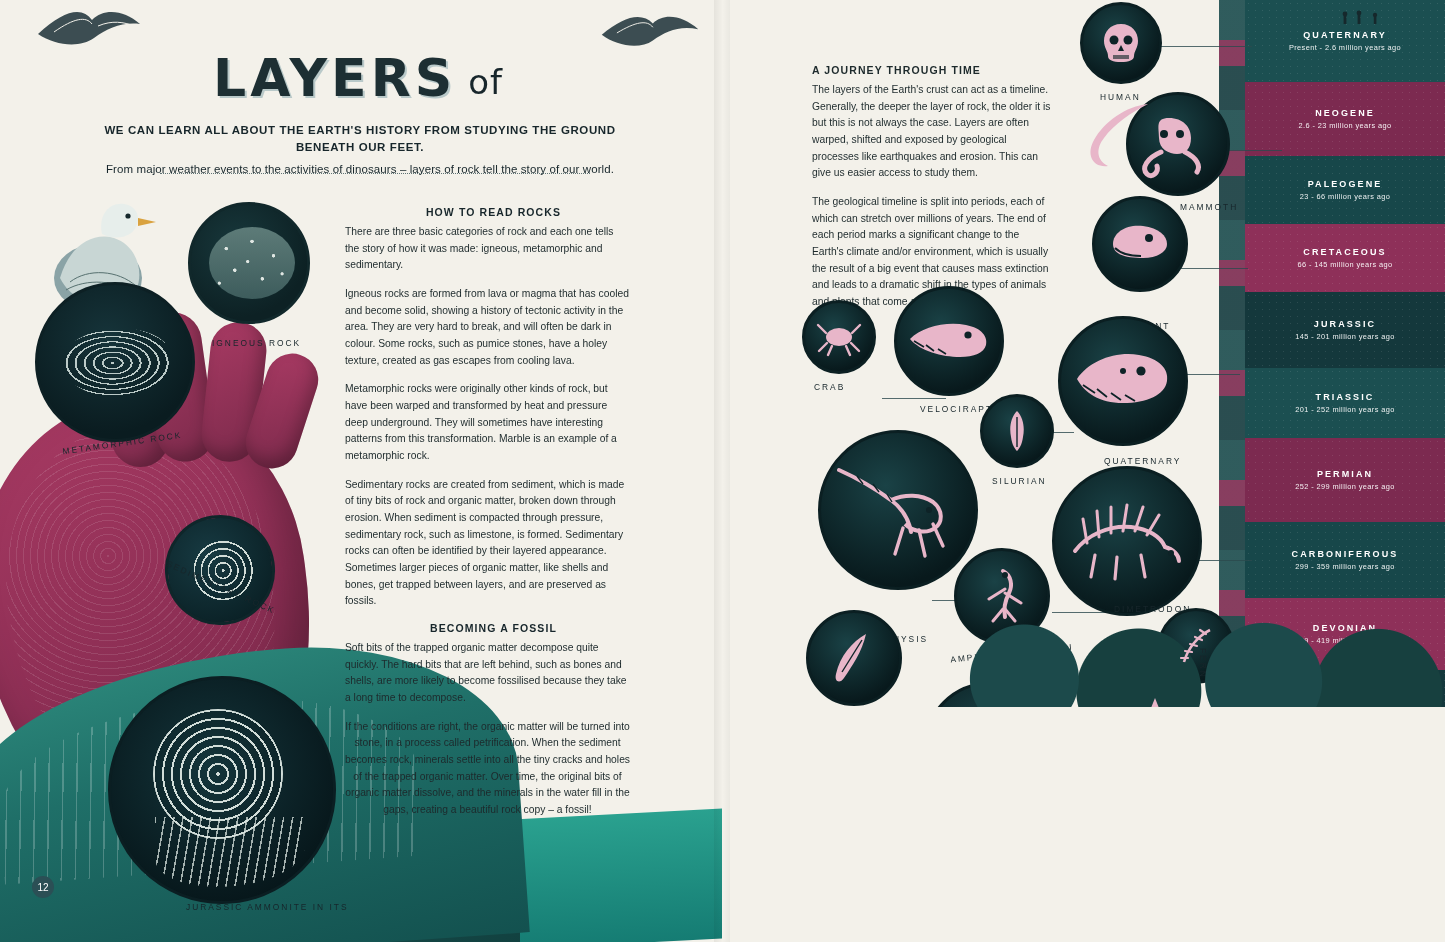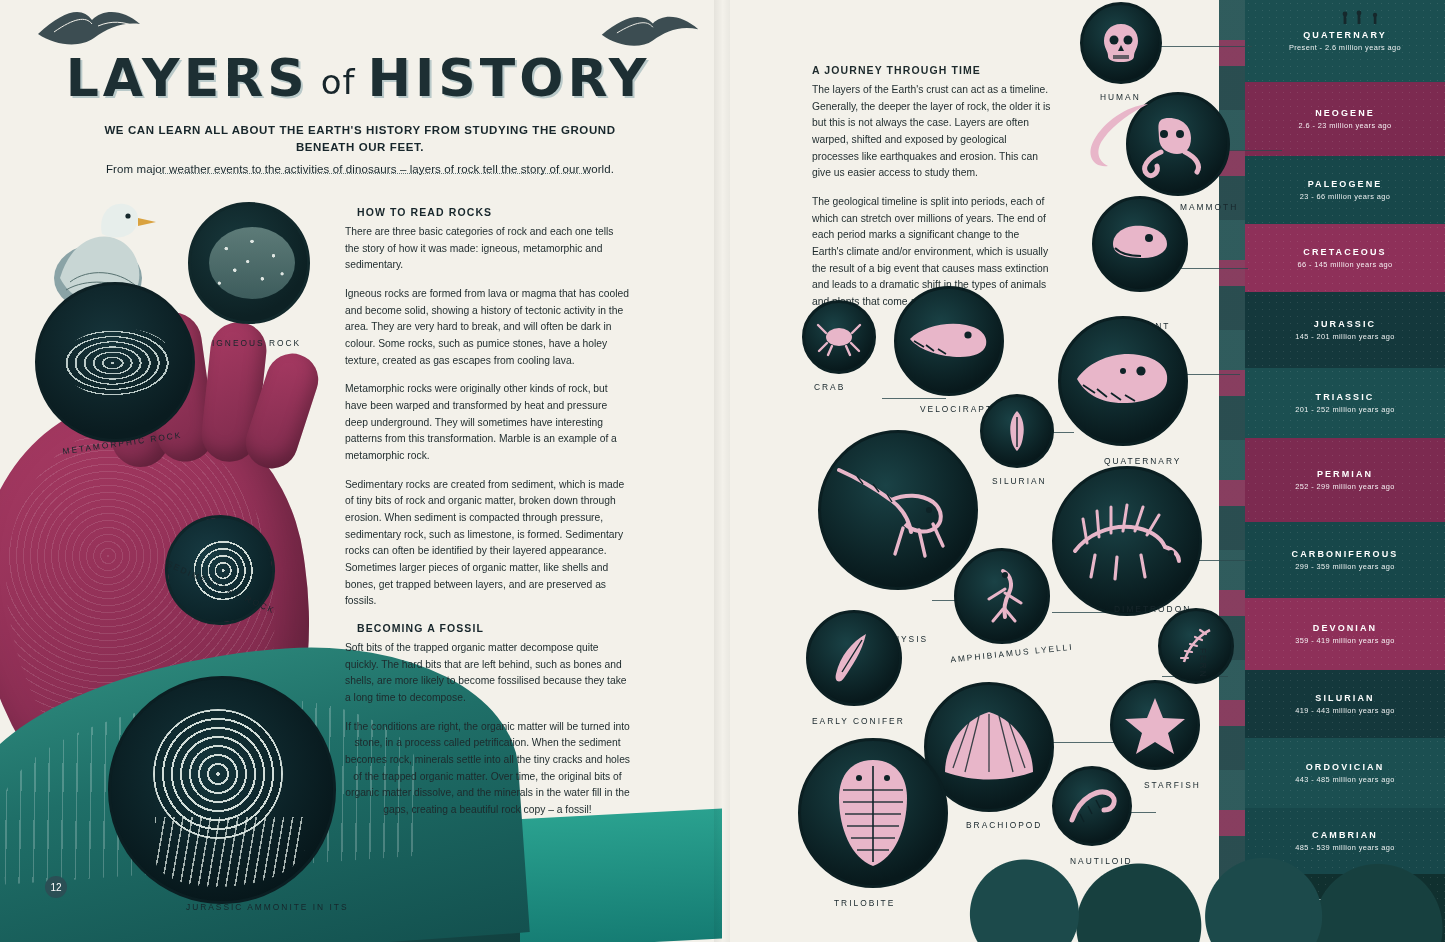--- a/index.html
+++ b/index.html
@@ -9,21 +9,21 @@
     background:#f3f1ea;
     font-family:"Liberation Sans", sans-serif;
     color:#1d2a2c;
     overflow:hidden;
     position:relative;
   }
   .page { position:absolute; inset:0; }
 
   
   .left-page { position:absolute; left:0; top:0; width:722px; height:942px; overflow:hidden; }
-  .right-page { position:absolute; left:722px; top:0; width:723px; height:942px; overflow:hidden; }
+  .right-page { position:absolute; left:722px; top:0; width:723px; height:707px; overflow:hidden; }
 
   
   .gutter { position:absolute; left:714px; top:0; width:16px; height:942px;
     background:linear-gradient(to right, rgba(0,0,0,0.06), rgba(0,0,0,0.0) 55%, rgba(0,0,0,0.04));
     pointer-events:none; }
 
   
   .title {
     position:absolute; left:118px; top:48px; width:480px; height:60px;
     font-family:"DejaVu Sans", sans-serif;
@@ -53,32 +53,32 @@
 
   .dotline {
     position:absolute; left:160px; top:172px; width:430px; height:2px;
     border-bottom:1.5px dotted #2e4a4f; opacity:0.75;
   }
 
   
   .ltext { position:absolute; left:345px; top:206px; width:285px; }
   .ltext h3 {
     font-size:10.5px; font-weight:bold; letter-spacing:1.1px;
-    margin:0 0 6px 12px; text-transform:uppercase; color:#17262b;
+    margin:0 0 6px 12px; text-transform:uppercase; color:#17262b;text-align:center;
   }
   .ltext p { font-size:10.3px; line-height:1.62; margin:0 0 12px 0; color:#1d2a2c; }
 
   .center-tail { text-align:center; }
 
   
   .page-num {
     position:absolute; left:32px; bottom:44px;
     width:22px; height:22px; border-radius:50%;
     background:#2b4f55; color:#fff; font-size:10px;
-    display:flex; align-items:center; justify-content:center;margin-left:13px;
+    display:flex; align-items:center; justify-content:center;
   }
 
   
   .circ { position:absolute; border-radius:50%; overflow:hidden; }
 
   .c-igneous { left:188px; top:202px; width:122px; height:122px;
     background:radial-gradient(circle at 40% 35%, #18383c, #0d2124 70%);
     border:3px solid #11282b; }
   .c-igneous .speck { position:absolute; left:18px; top:22px; width:86px; height:72px;
     border-radius:50%;
@@ -261,21 +261,20 @@
     <div class="bird" style="left:598px; top:8px;">
       <svg width="104" height="48" viewBox="0 0 110 50">
         <path d="M4 28 C28 8, 46 4, 58 16 C70 4, 90 8, 106 22 C86 18, 72 24, 58 34 C44 44, 20 40, 4 28 Z" fill="#2c3f44" opacity="0.92"></path>
         <path d="M20 26 C40 14, 52 12, 58 20" stroke="#f3f1ea" stroke-width="1" fill="none"></path>
       </svg>
     </div>
 
     <div class="title">
       <span class="word-1">LAYERS</span>
       <span class="word-2">of</span>
-      <span class="word-3">HISTORY</span>
     </div>
 
     <div class="subtitle">
       <span>WE CAN LEARN ALL ABOUT THE EARTH'S HISTORY FROM STUDYING THE GROUND BENEATH OUR FEET.</span>
       <span class="line2">From major weather events to the activities of dinosaurs – layers of rock tell the story of our world.</span>
     </div>
     <div class="dotline"></div>
 
     <div class="gull">
       <svg width="120" height="160" viewBox="0 0 120 160">

